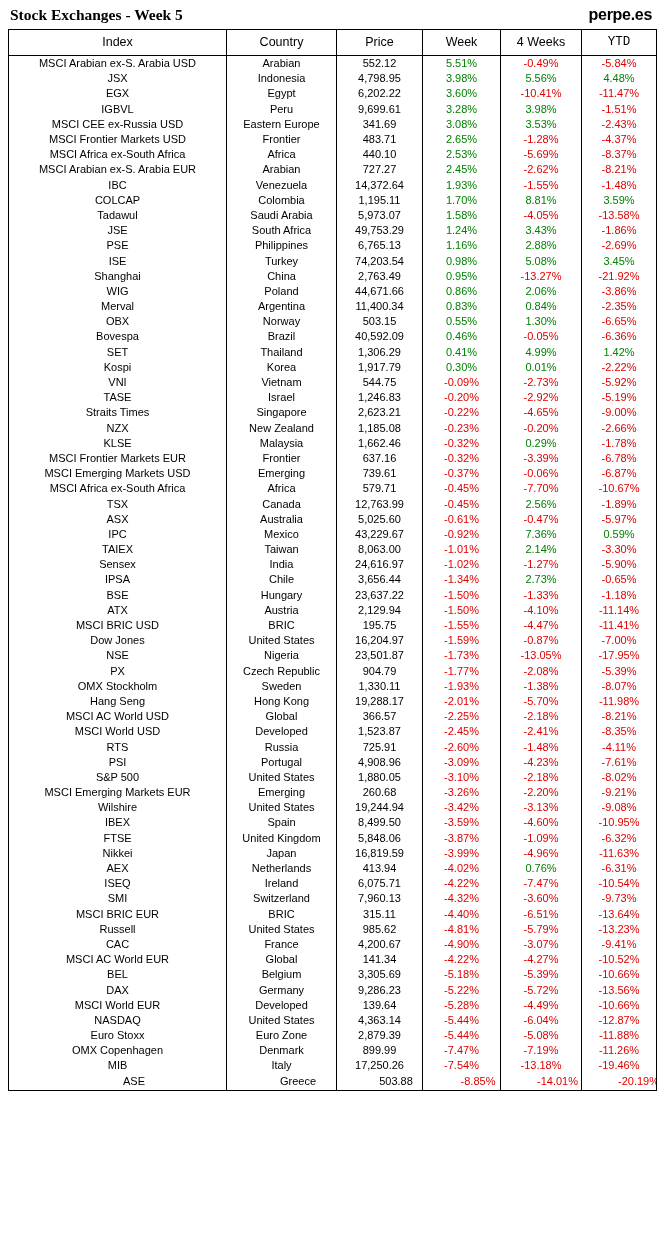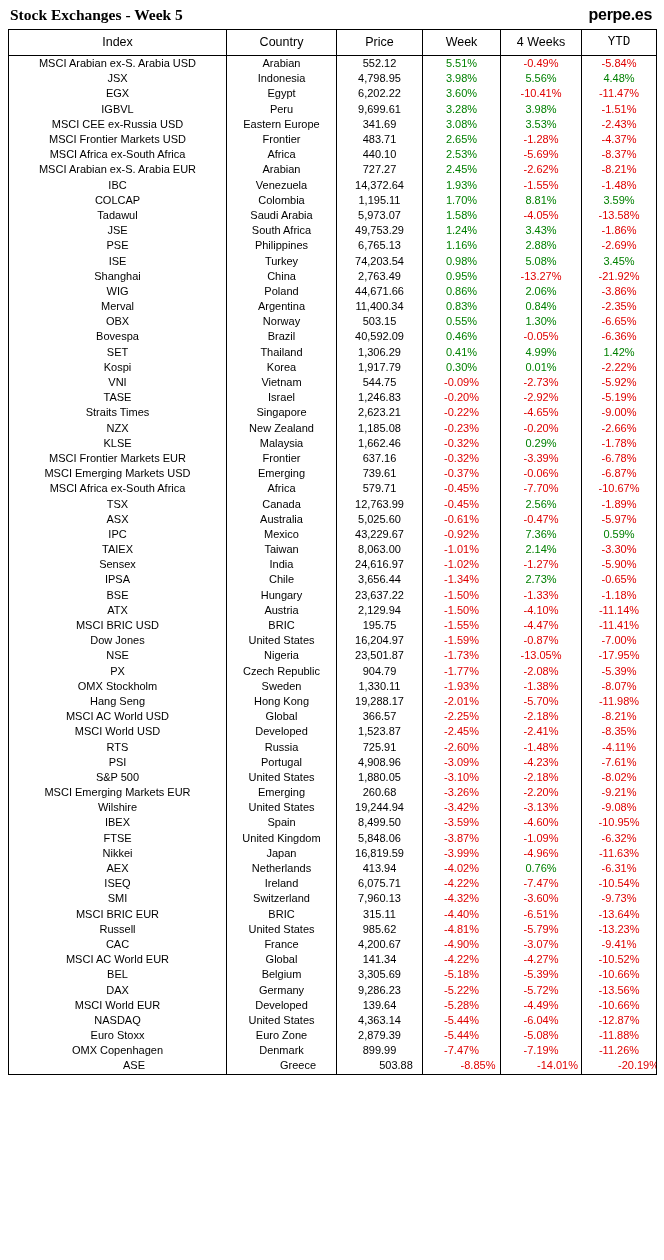--- a/index.html
+++ b/index.html
@@ -633,20 +633,28 @@
           <td class="neg">-11.88%</td>
         </tr>
         <tr>
           <td class="index">OMX Copenhagen</td>
           <td class="country">Denmark</td>
           <td class="price">899.99</td>
           <td class="neg">-7.47%</td>
           <td class="neg">-7.19%</td>
           <td class="neg">-11.26%</td>
         </tr>
+        <tr>
+          <td class="index">MIB</td>
+          <td class="country">Italy</td>
+          <td class="price">17,250.26</td>
+          <td class="neg">-7.54%</td>
+          <td class="neg">-13.18%</td>
+          <td class="neg">-19.46%</td>
+        </tr>
         <tr class="last">
           <td class="index">ASE</td>
           <td class="country">Greece</td>
           <td class="price">503.88</td>
           <td class="neg">-8.85%</td>
           <td class="neg">-14.01%</td>
           <td class="neg">-20.19%</td>
         </tr>
       </tbody>
   </table>

